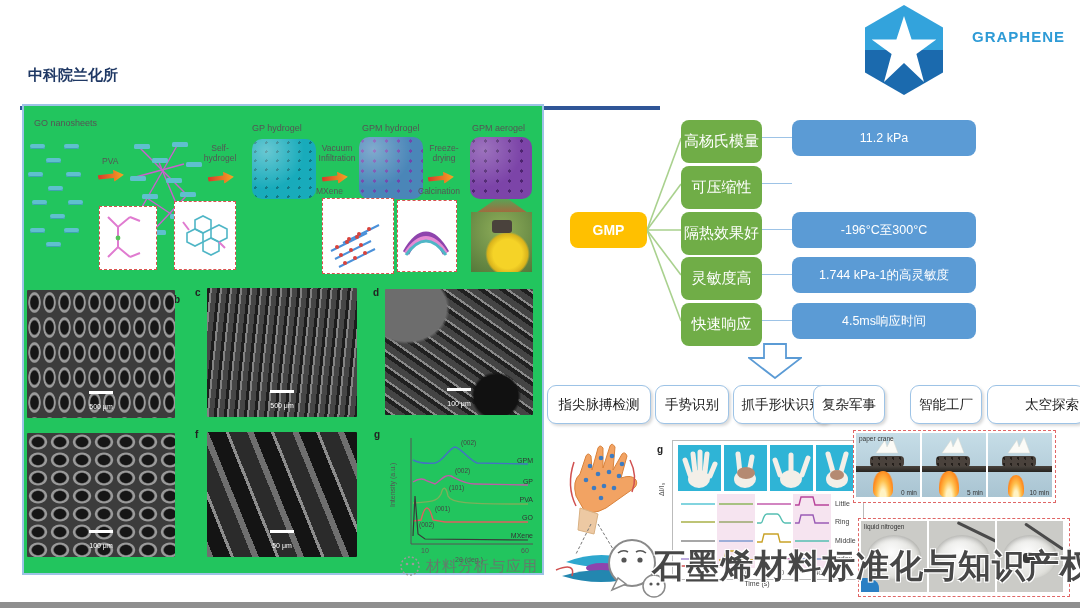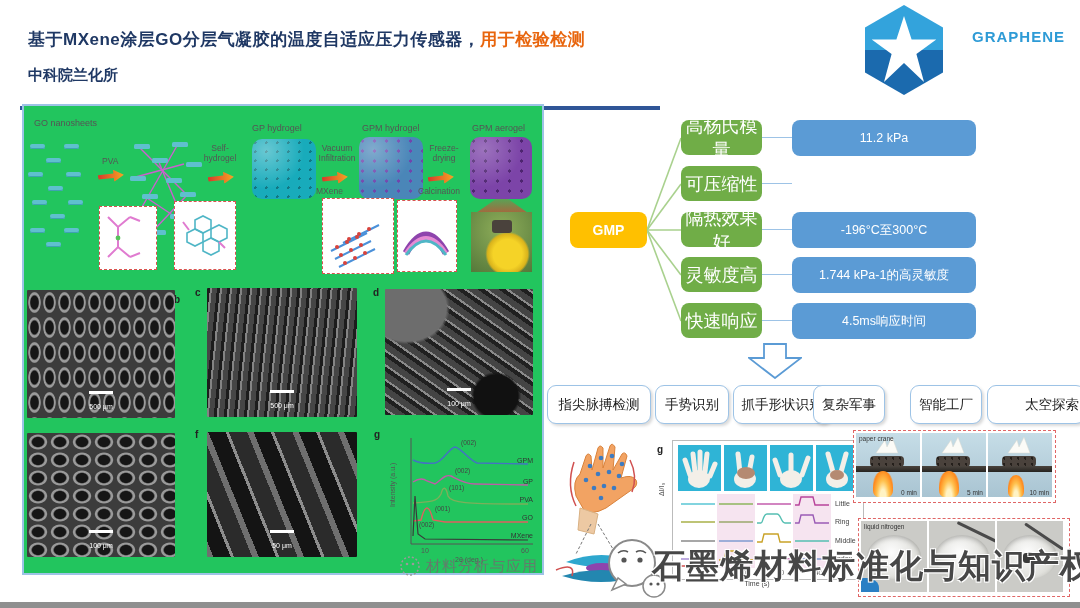--- a/index.html
+++ b/index.html
@@ -58,21 +58,21 @@
   .sem-flake{background-color:#1d1d1d;background-image:
       repeating-linear-gradient(68deg,#6f6f6f 0 6px,#141414 6px 22px,#8d8d8d 22px 25px,#2b2b2b 25px 42px);}
   .scalebar{position:absolute;bottom:5px;left:0;right:0;text-align:center;}
   .scalebar .bar{display:block;width:24px;height:3px;background:#fff;margin:0 auto 1px;}
   .scalebar .txt{font-size:7px;color:#fff;}
 
   
   .node{position:absolute;border-radius:8px;display:flex;align-items:center;justify-content:center;
         color:#fff;text-align:center;}
   .node-root{left:570px;top:212px;width:77px;height:36px;background:#FFC000;font-size:14px;font-weight:bold;}
-  .node-feature{left:681px;width:81px;height:35px;background:#70AD47;font-size:18px;}
+  .node-feature{left:681px;width:81px;height:43px;background:#70AD47;font-size:15px;}
   .node-value{left:792px;width:184px;height:36px;background:#5B9BD5;font-size:12.5px;}
   .conn-blue{position:absolute;left:762px;width:30px;height:0;border-top:1.5px solid #9DC3E6;}
 
   .app-box{position:absolute;top:385px;height:37px;border:1.5px solid #9DC3E6;border-radius:9px;
     background:#fff;box-shadow:2px 2px 3px rgba(0,0,0,.15);display:flex;align-items:center;justify-content:center;
     font-size:13.5px;color:#1a1a1a;}
 
   
   .gpanel{left:672px;top:440px;width:190px;height:138px;background:#fff;border:1px solid #bbb;}
   .gphoto{position:absolute;top:4px;width:43px;height:46px;background:#2FB4D6;}
@@ -99,23 +99,20 @@
   .wm-small{left:426px;top:557px;font-size:15px;color:rgba(110,110,110,.85);letter-spacing:1px;z-index:40;}
   .wm-large{left:652px;top:544px;font-size:33px;font-weight:bold;color:#474747;letter-spacing:1px;z-index:60;white-space:nowrap;
     text-shadow:-1px -1px 0 #fff,1px -1px 0 #fff,-1px 1px 0 #fff,1px 1px 0 #fff;}
   .bottom-bar{left:0;right:0;bottom:0;height:6px;background:#8f8f8f;}
 </style>
 </head>
 <body>
 
 <div class="slide">
 
-  <div class="abs title">
-    <span>基于MXene涂层GO分层气凝胶的温度自适应压力传感器，</span><span class="hl">用于检验检测</span>
-  </div>
   <div class="abs subtitle">中科院兰化所</div>
   <div class="abs divider"></div>
 
   <div class="abs" style="left:856px;top:4px;width:96px;height:92px;">
     <svg width="96" height="92" viewBox="0 0 96 92">
       <polygon points="48,1 87,23.5 87,46 9,46 9,23.5" fill="#33A3DC"></polygon>
       <polygon points="9,46 87,46 87,68.5 48,91 9,68.5" fill="#1B6AAE"></polygon>
       <path d="M48,12 L55.6,35.5 L80.3,35.5 L60.4,50 L68,78 L48,59 L28,78 L35.6,50 L15.7,35.5 L40.4,35.5 Z" fill="#fff"></path>
     </svg>
   </div>

